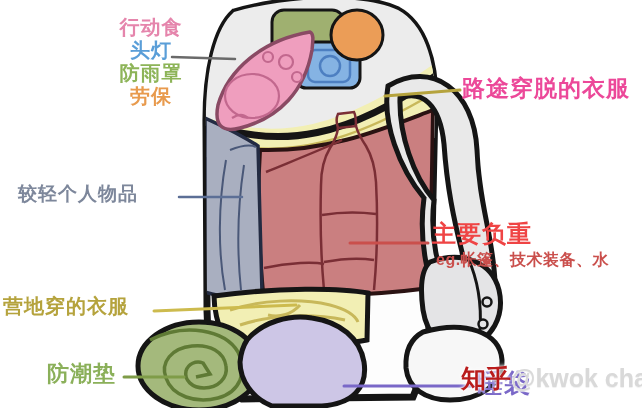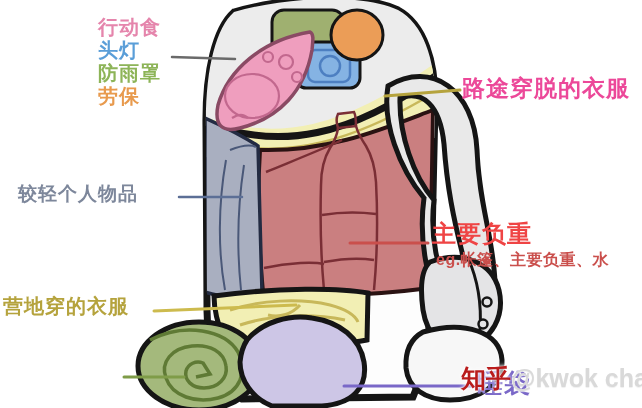--- a/index.html
+++ b/index.html
@@ -9,21 +9,21 @@
     font-family:"Liberation Sans","DejaVu Sans",sans-serif;
   }
   .canvas{position:absolute;inset:0;width:642px;height:408px;}
   svg.pack{position:absolute;left:0;top:0;}
   .lbl{
     position:absolute;font-weight:bold;white-space:nowrap;
     letter-spacing:1px;line-height:1.1;
   }
   .top-stack{
     position:absolute;left:98px;top:16px;width:106px;
-    font-weight:bold;font-size:20px;line-height:23px;
+    text-align:center;font-weight:bold;font-size:20px;line-height:23px;
     letter-spacing:1px;
   }
   .top-stack div{white-space:nowrap;}
   .wm{
     position:absolute;left:437px;top:362px;font-size:25px;font-weight:bold;
     white-space:nowrap;z-index:5;letter-spacing:0;
   }
   .wm .site{color:#b91c1c;text-shadow:0 0 3px #fff,0 0 5px #fff;margin-left:24px;}
   .wm .user{color:#d9d9d9;font-weight:bold;text-shadow:0 1px 1px #efefef;}
 </style>
@@ -131,24 +131,25 @@
     <div style="color: rgb(141, 180, 88);">防雨罩</div>
     <div style="color: rgb(232, 154, 77);">劳保</div>
   </div>
 
   <div class="lbl" style="left: 462px; top: 76px; font-size: 23px; color: #ec4899;">路途穿脱的衣服</div>
 
   <div class="lbl" style="left: 18px; top: 184px; font-size: 19px; color: rgb(125, 135, 155);">较轻个人物品</div>
 
   <div class="lbl" style="left: 432px; top: 221px; font-size: 24px; color: #ef4444;">主要负重</div>
 
-  <div class="lbl" style="left: 436px; top: 251px; font-size: 16px; letter-spacing: 0.5px; color: rgb(202, 79, 76);">eg.帐篷、主要负重、水</div>
+  <div class="lbl" style="left: 436px; top: 251px; font-size: 16px; letter-spacing: 0.5px; color: rgb(202, 79, 76);">eg.帐篷、技术装备、水</div>
 
   <div class="lbl" style="left: 3px; top: 295px; font-size: 20px; color: rgb(181, 163, 61);">营地穿的衣服</div>
 
+  <div class="lbl" style="left: 47px; top: 362px; font-size: 22px; color: rgb(139, 176, 90);">防潮垫</div>
 
   <div class="lbl" style="left: 477px; top: 369px; font-size: 26px; z-index: 2; color: rgb(122, 104, 200);">睡袋</div>
 
   <div class="wm">
     <span class="site">知乎</span><span class="user">@kwok charles</span>
   </div>
 
 </div>
 
 </body></html>

